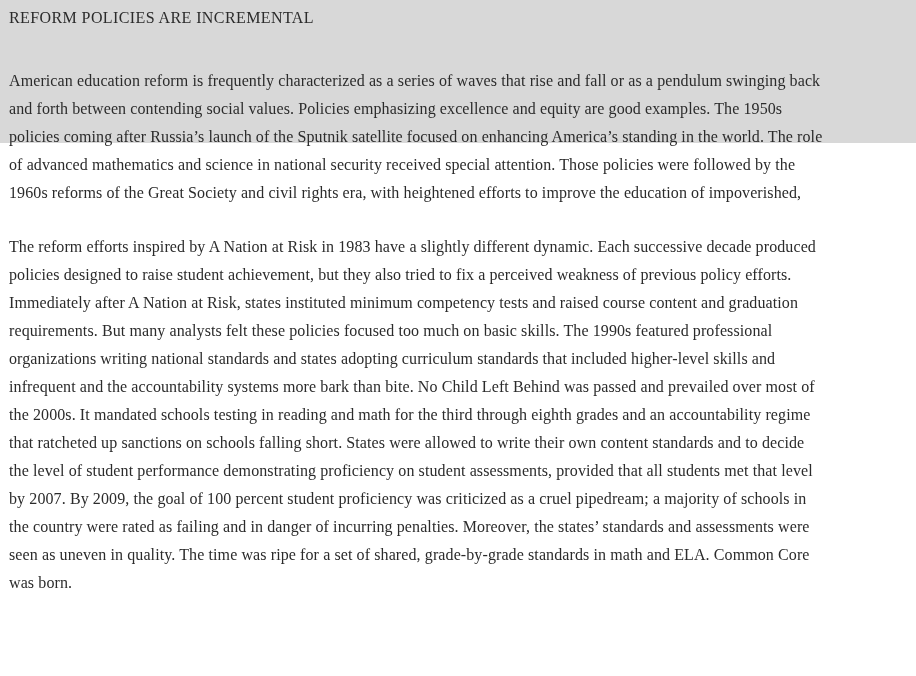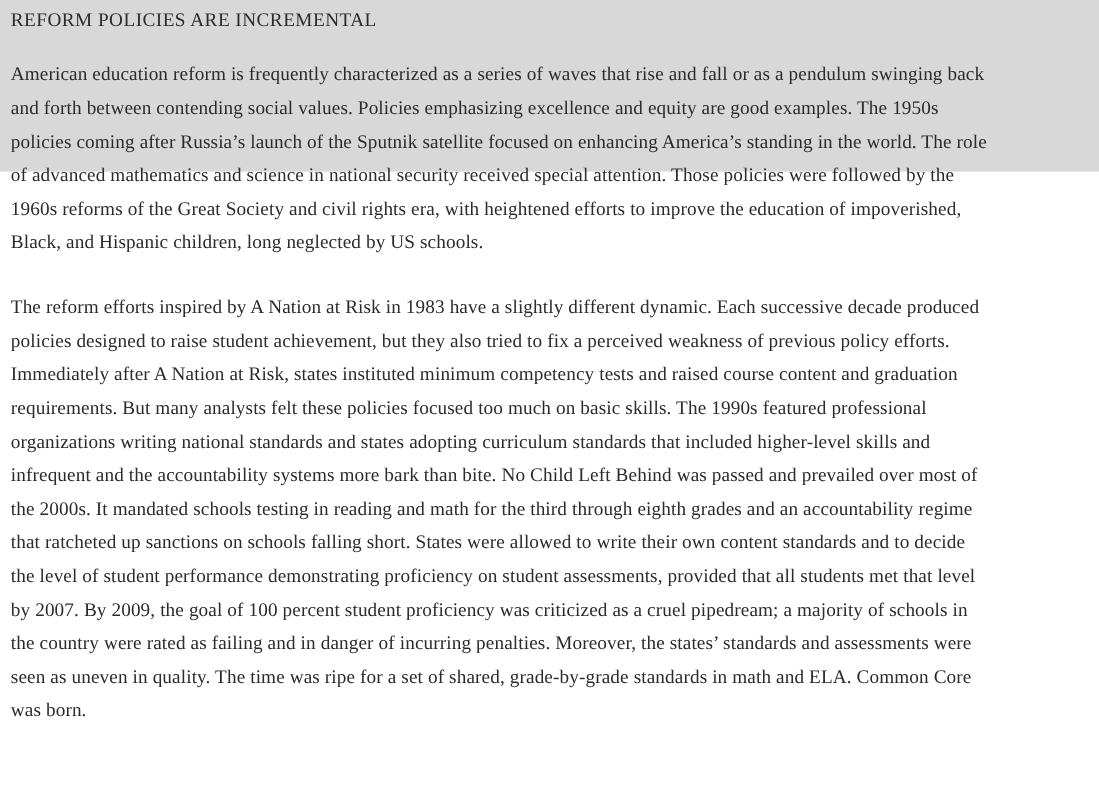--- a/index.html
+++ b/index.html
@@ -31,21 +31,21 @@
     box-sizing: border-box;
     padding: 4px 20px 0 9px;
     z-index: 1;
     color: #2b2b2b;
   }
   h1.section-heading {
     font-size: 16px;
     font-weight: normal;
     line-height: 28px;
     letter-spacing: 0.4px;
-    margin: 0 0 17px 0;
+    margin: 0 0 35px 0;
     white-space: nowrap;
   }
   .para {
     margin: 16px 0 26px 0;
     font-size: 16px;
   }
   .para .line {
     display: block;
     height: 28px;
     line-height: 28px;
@@ -61,21 +61,20 @@
 <div class="doc" style="color: rgb(43, 43, 43);">
 
   <h1 class="section-heading">REFORM POLICIES ARE INCREMENTAL</h1>
 
   <div class="para">
       <span class="line">American education reform is frequently characterized as a series of waves that rise and fall or as a pendulum swinging back</span>
       <span class="line">and forth between contending social values. Policies emphasizing excellence and equity are good examples. The 1950s</span>
       <span class="line">policies coming after Russia’s launch of the Sputnik satellite focused on enhancing America’s standing in the world. The role</span>
       <span class="line">of advanced mathematics and science in national security received special attention. Those policies were followed by the</span>
       <span class="line">1960s reforms of the Great Society and civil rights era, with heightened efforts to improve the education of impoverished,</span>
-      <span class="line">Black, and Hispanic children, long neglected by US schools.</span>
     </div>
 
   <div class="para">
       <span class="line">The reform efforts inspired by A Nation at Risk in 1983 have a slightly different dynamic. Each successive decade produced</span>
       <span class="line">policies designed to raise student achievement, but they also tried to fix a perceived weakness of previous policy efforts.</span>
       <span class="line">Immediately after A Nation at Risk, states instituted minimum competency tests and raised course content and graduation</span>
       <span class="line">requirements. But many analysts felt these policies focused too much on basic skills. The 1990s featured professional</span>
       <span class="line">organizations writing national standards and states adopting curriculum standards that included higher-level skills and</span>
       <span class="line">infrequent and the accountability systems more bark than bite. No Child Left Behind was passed and prevailed over most of</span>
       <span class="line">the 2000s. It mandated schools testing in reading and math for the third through eighth grades and an accountability regime</span>

